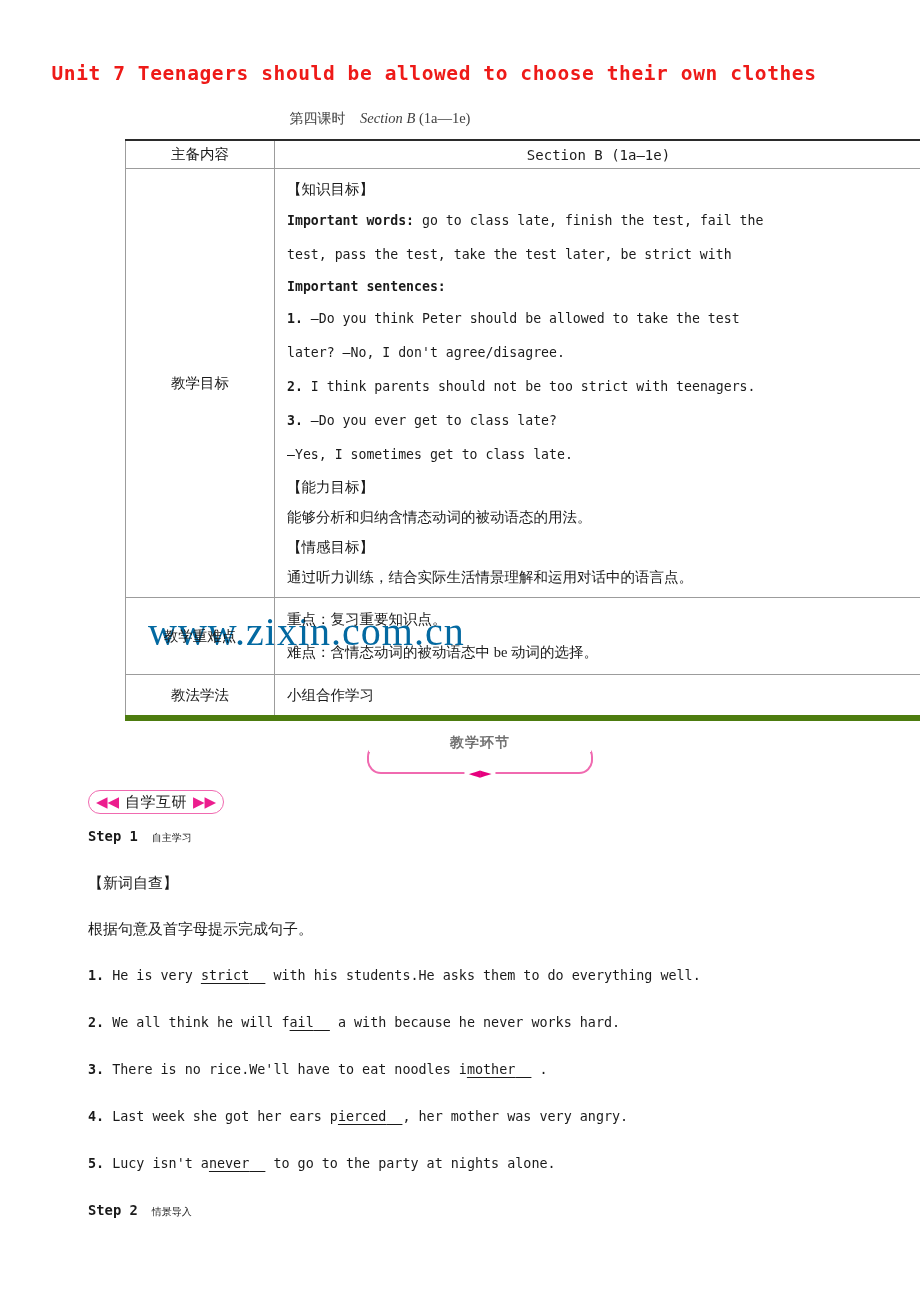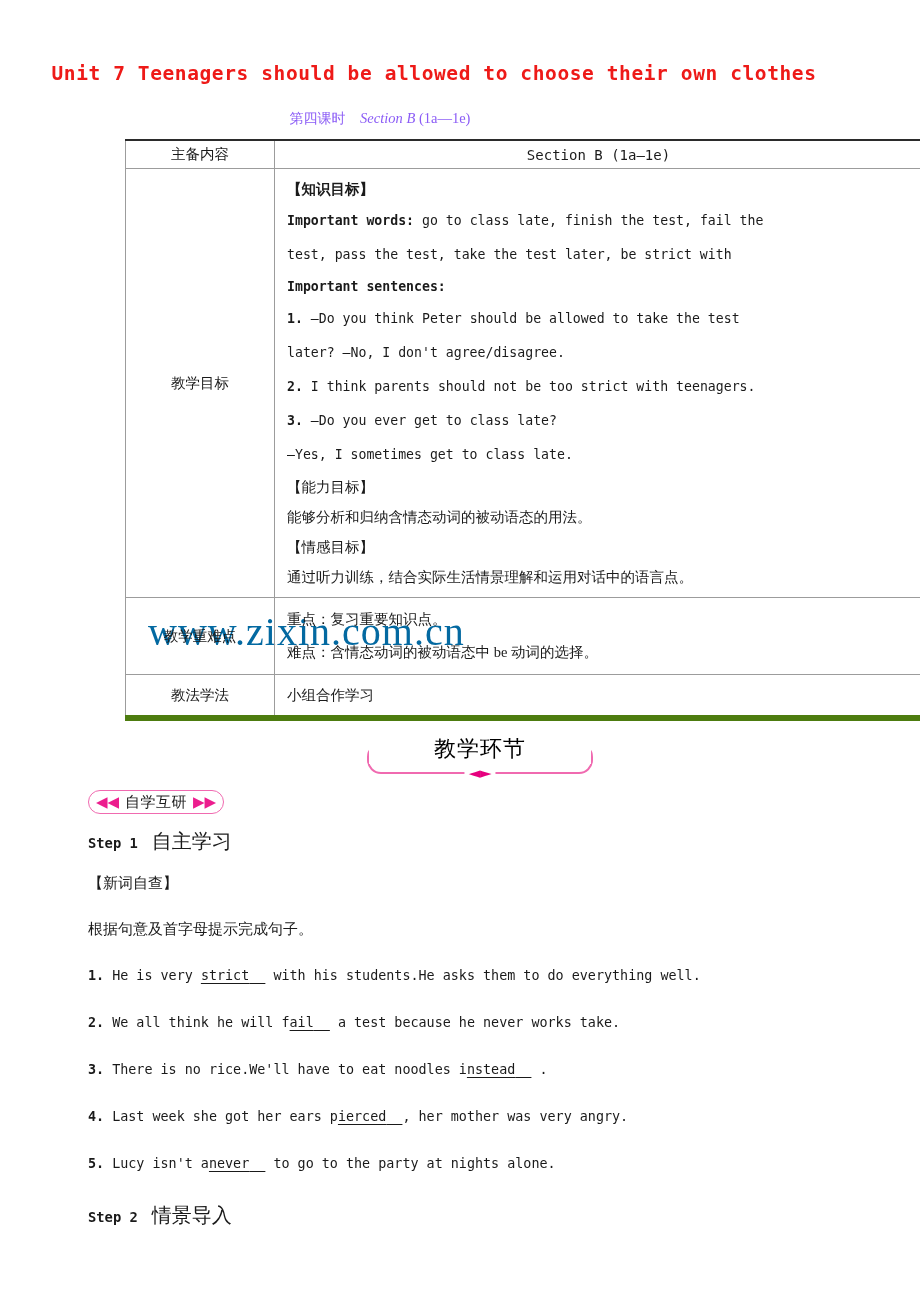--- a/index.html
+++ b/index.html
@@ -52,21 +52,21 @@
     white-space: nowrap;
     z-index: 2;
   }
   .subtitle {
     position: absolute;
     left: 0;
     top: 110px;
     width: 760px;
     text-align: center;
     font-size: 14.5px;
-    color: #8b5cf6;
+    color: #404040;
     z-index: 2;
   }
   .subtitle .sec-italic {
     font-style: italic;
     font-family: "Liberation Serif", serif;
   }
   .subtitle .kesh {
     font-family: "Liberation Sans", sans-serif;
     font-size: 14px;
   }
@@ -117,21 +117,21 @@
   .blk {
     font-family: "DejaVu Sans Mono", "Liberation Mono", monospace;
     font-size: 13.2px;
     line-height: 34px;
     white-space: nowrap;
   }
   .blk-head {
     font-family: "Liberation Serif", serif;
     font-size: 14.5px;
     line-height: 30px;
-    font-weight: bold;
+    font-weight: normal;
   }
   .bold-lead {
     font-family: "DejaVu Sans Mono", "Liberation Mono", monospace;
     font-weight: bold;
     font-size: 13.2px;
   }
   .num {
     font-family: "DejaVu Sans Mono", "Liberation Mono", monospace;
     font-weight: bold;
     font-size: 13.2px;
@@ -160,24 +160,24 @@
     border-radius: 14px;
     z-index: 3;
   }
   .banner-text {
     position: absolute;
     left: 0;
     top: -11px;
     width: 222px;
     text-align: center;
     font-family: "Liberation Sans", sans-serif;
-    font-weight: normal;
-    font-size: 22px;
+    font-weight: bold;
+    font-size: 14px;
     letter-spacing: 1px;
-    color: #000000;
+    color: #737373;
     background: #ffffff;
     z-index: 4;
   }
   .banner-text span {
     background: #ffffff;
     padding: 0 9px;
   }
   .banner-diamond {
     position: absolute;
     left: 50%;
@@ -231,21 +231,21 @@
   .step-line {
     font-size: 14px;
   }
   .step-kw {
     font-family: "DejaVu Sans Mono", "Liberation Mono", monospace;
     font-weight: bold;
     font-size: 13.8px;
   }
   .cn-txt {
     font-family: Liberation Sans, sans-serif;
-    font-size: 20px;
+    font-size: 10px;
   }
   .ex-line {
     font-family: "DejaVu Sans Mono", "Liberation Mono", monospace;
     font-size: 13.4px;
     color: #1a1a1a;
   }
   .ex-num {
     font-weight: bold;
   }
   .ans {
@@ -367,26 +367,26 @@
 
   <div class="flow cn-head" style="top:920px">根据句意及首字母提示完成句子。</div>
 
   <div class="flow ex-line" style="top:968px">
     <span class="ex-num">1.</span>
     <span>He is very </span><span class="ans">strict</span><span class="blank-tail">&nbsp;&nbsp;</span><span> with his students.He asks them to do everything well.</span>
   </div>
 
   <div class="flow ex-line" style="top:1015px">
     <span class="ex-num">2.</span>
-    <span>We all think he will </span><span>f</span><span class="ans">ail</span><span class="blank-tail">&nbsp;&nbsp;</span><span> a test because he never works take.</span>
+    <span>We all think he will </span><span>f</span><span class="ans">ail</span><span class="blank-tail">&nbsp;&nbsp;</span><span> a with because he never works hard.</span>
   </div>
 
   <div class="flow ex-line" style="top:1062px">
     <span class="ex-num">3.</span>
-    <span>There is no rice.We'll have to eat noodles </span><span>i</span><span class="ans">nstead</span><span class="blank-tail">&nbsp;&nbsp;</span><span> .</span>
+    <span>There is no rice.We'll have to eat noodles </span><span>i</span><span class="ans">mother</span><span class="blank-tail">&nbsp;&nbsp;</span><span> .</span>
   </div>
 
   <div class="flow ex-line" style="top:1109px">
     <span class="ex-num">4.</span>
     <span>Last week she got her ears </span><span>p</span><span class="ans">ierced</span><span class="blank-tail">&nbsp;&nbsp;</span><span>, her mother was very angry.</span>
   </div>
 
   <div class="flow ex-line" style="top:1156px">
     <span class="ex-num">5.</span>
     <span>Lucy isn't a</span><span class="ans">never</span><span class="blank-tail">&nbsp;&nbsp;</span><span> to go to the party at nights alone.</span>

